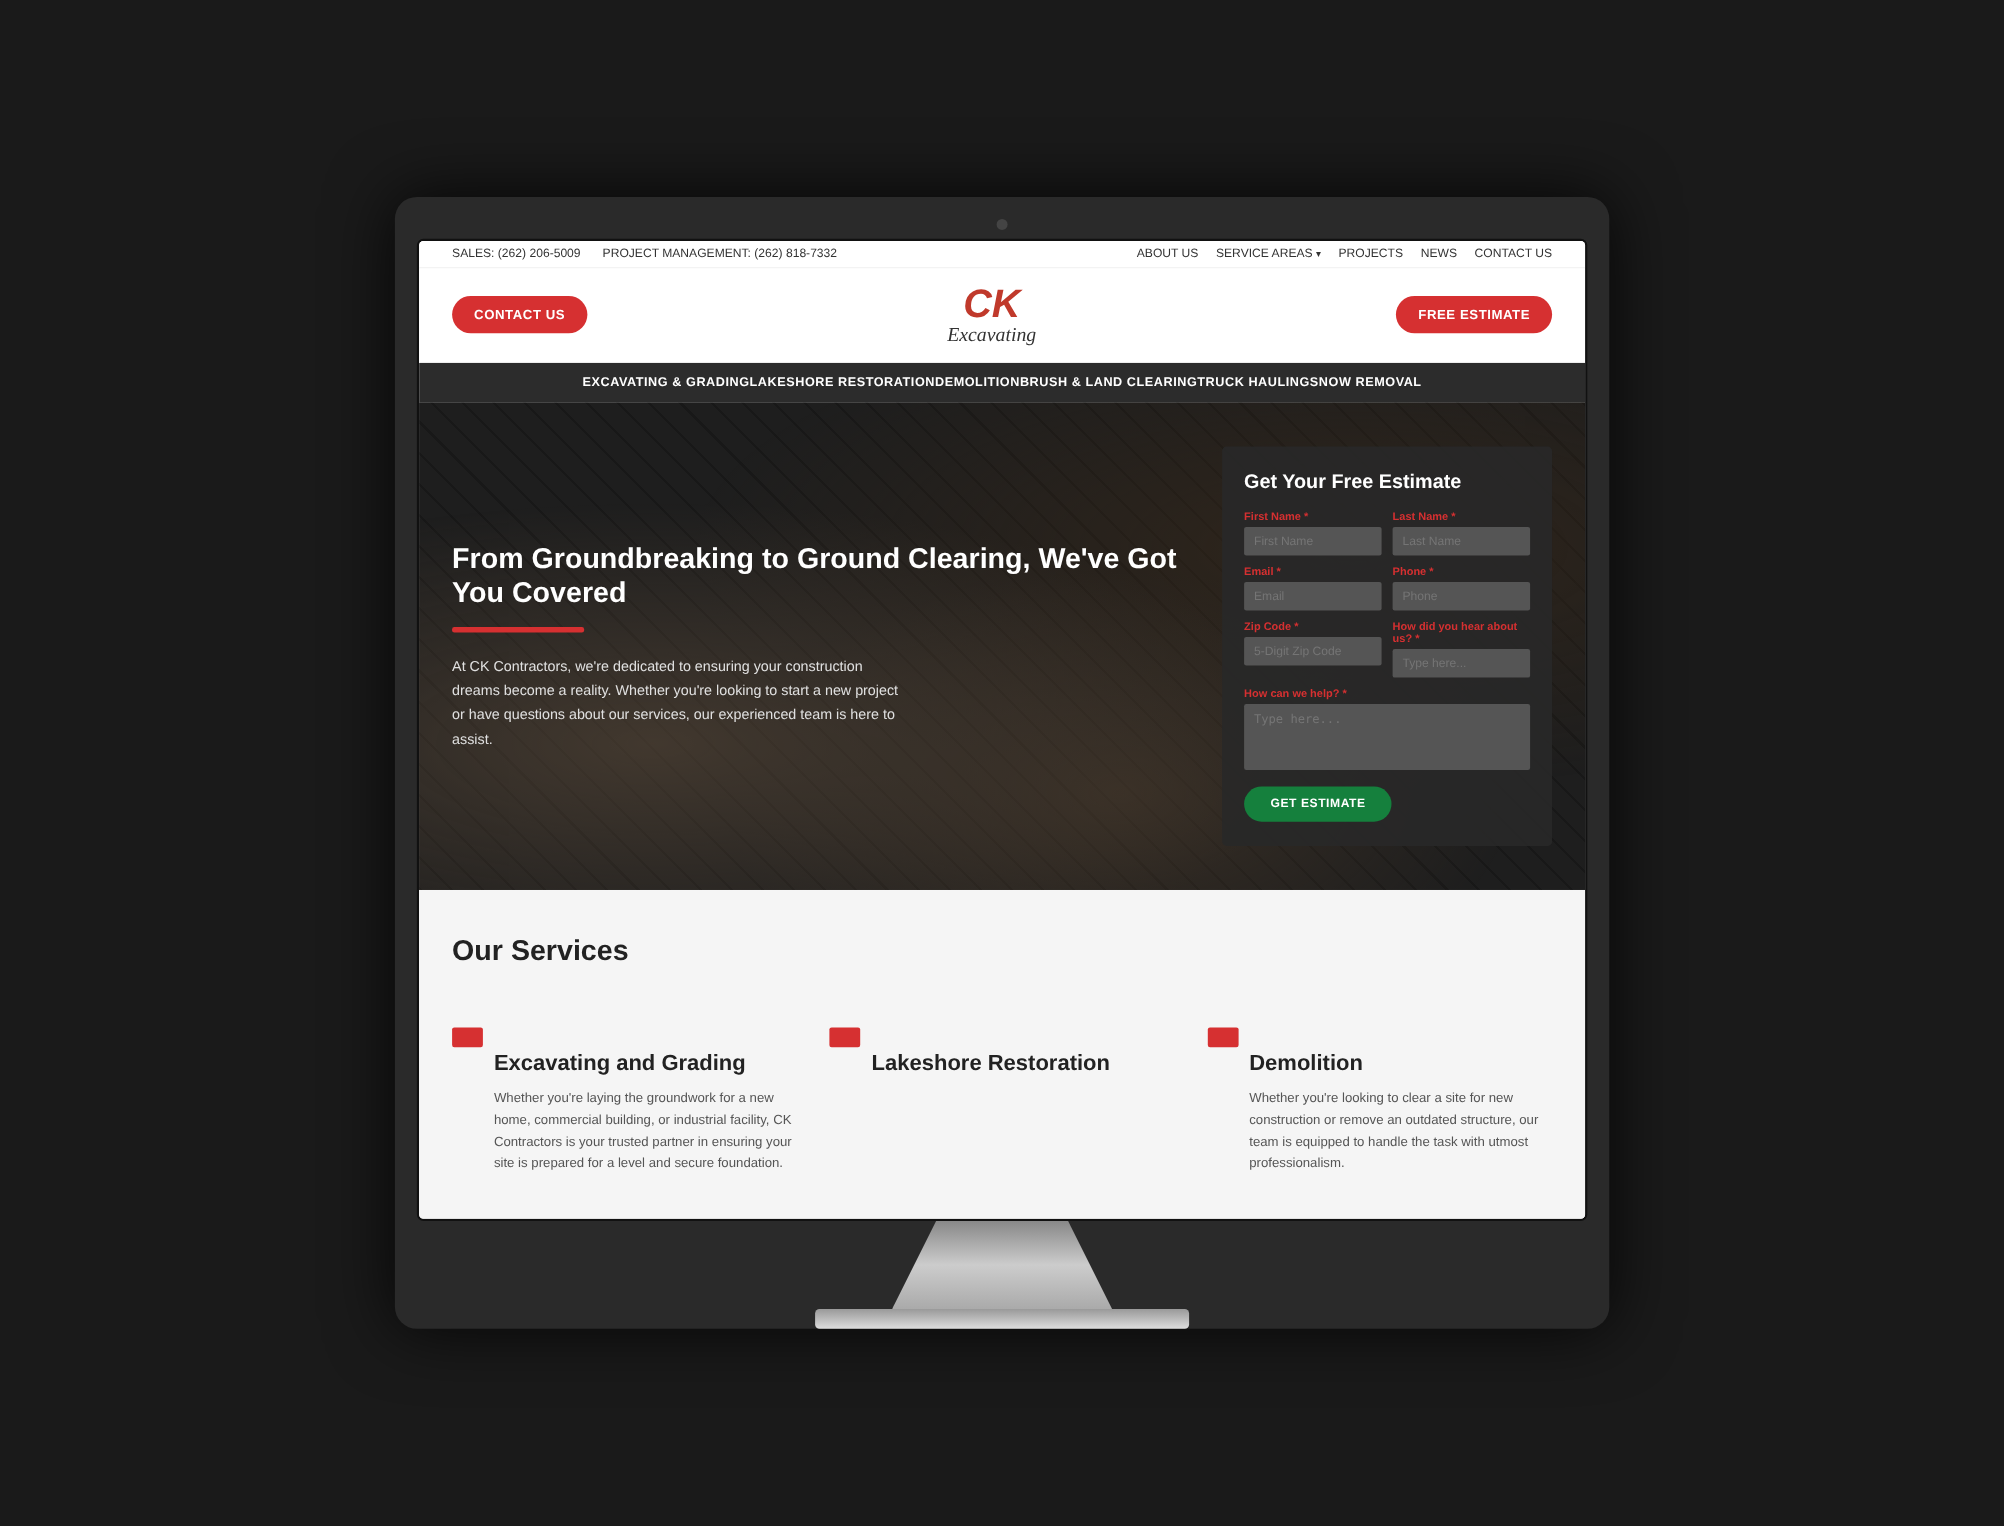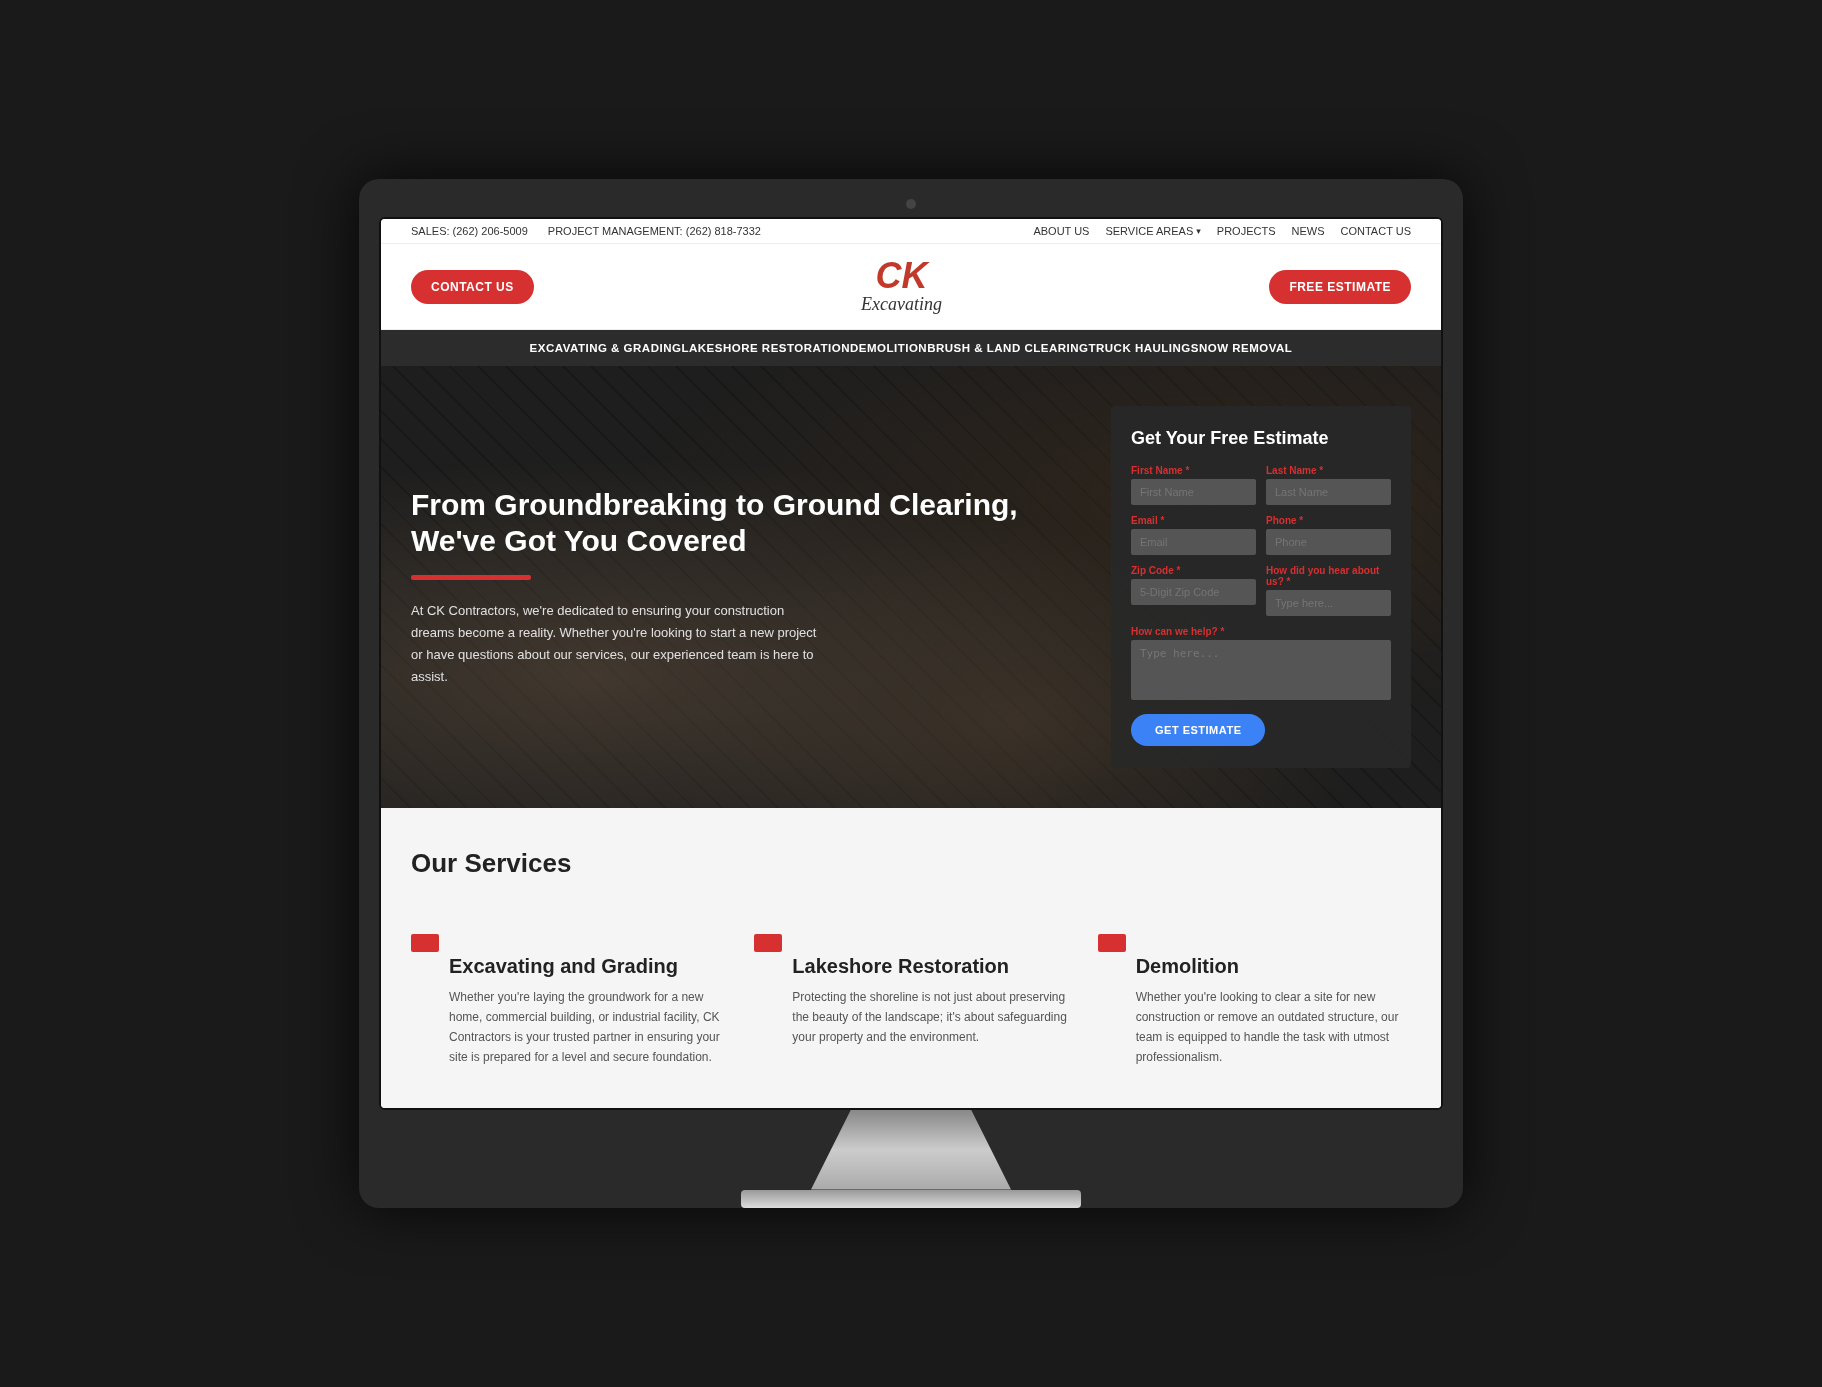--- a/index.html
+++ b/index.html
@@ -170,21 +170,21 @@
       opacity: 0.6;
     }
 
     .hero-left {
       flex: 1;
       position: relative;
       z-index: 1;
     }
 
     .hero-title {
-      font-size: 30px;
+      font-size: 26px;
       font-weight: 900;
       color: #fff;
       line-height: 1.2;
       margin-bottom: 16px;
     }
 
     .hero-divider {
       width: 120px;
       height: 5px;
       background: #d63031;
@@ -244,21 +244,21 @@
       color: #ccc;
       font-size: 11px;
     }
 
     .form-group textarea {
       height: 60px;
       resize: none;
     }
 
     .get-estimate-btn {
-      background: #3b82f6;
+      background: #15803d;
       color: #fff;
       border: none;
       padding: 10px 24px;
       border-radius: 25px;
       font-size: 11px;
       font-weight: 700;
       cursor: pointer;
       margin-top: 10px;
       letter-spacing: 0.5px;
       text-transform: uppercase;
@@ -422,21 +422,20 @@
             <span class="service-name">Excavating and Grading</span>
           </div>
           <p class="service-desc">Whether you're laying the groundwork for a new home, commercial building, or industrial facility, CK Contractors is your trusted partner in ensuring your site is prepared for a level and secure foundation.</p>
         </div>
 
         <div class="service-item">
           <div class="service-header">
             <div class="service-icon"></div>
             <span class="service-name">Lakeshore Restoration</span>
           </div>
-          <p class="service-desc">Protecting the shoreline is not just about preserving the beauty of the landscape; it's about safeguarding your property and the environment.</p>
         </div>
 
         <div class="service-item">
           <div class="service-header">
             <div class="service-icon"></div>
             <span class="service-name">Demolition</span>
           </div>
           <p class="service-desc">Whether you're looking to clear a site for new construction or remove an outdated structure, our team is equipped to handle the task with utmost professionalism.</p>
         </div>
 

